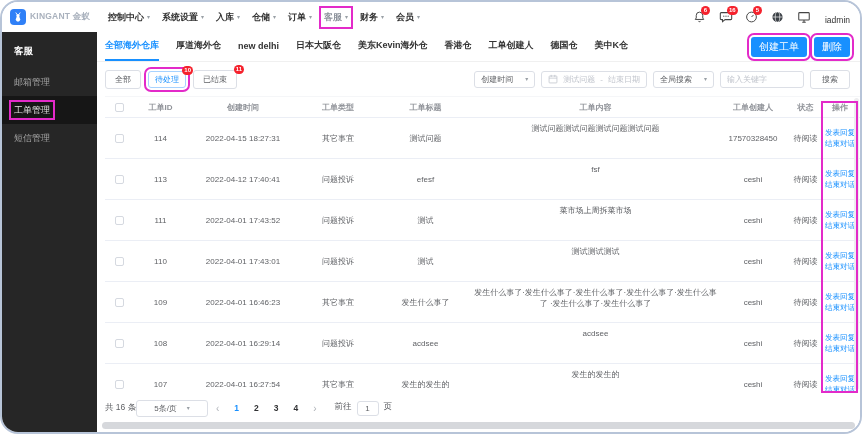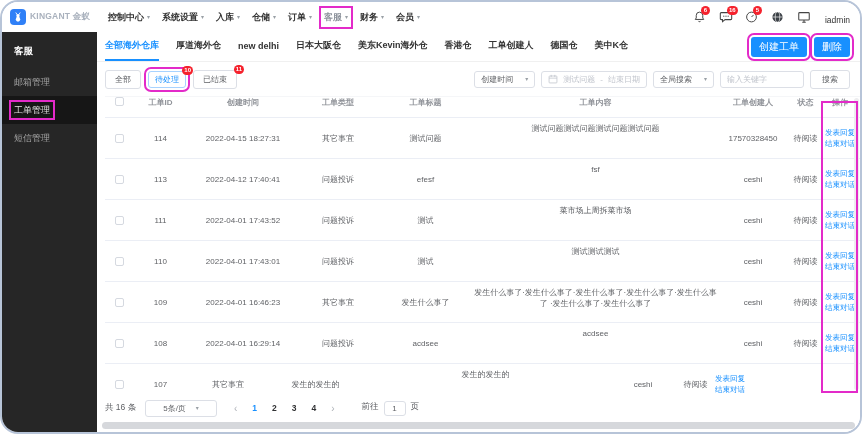--- a/index.html
+++ b/index.html
@@ -60,36 +60,36 @@
     font-size:8px;color:#606266;padding:0 6px;height:17px;cursor:pointer;white-space:nowrap;}
   .daterange{display:flex;align-items:center;gap:5px;border:1px solid #dcdfe6;
     border-radius:3px;padding:0 6px;height:17px;font-size:8px;color:#c0c4cc;white-space:nowrap;}
   .kw{border:1px solid #dcdfe6;border-radius:3px;font-size:8px;color:#606266;
     padding:0 6px;height:17px;width:84px;}
   .kw::placeholder{color:#c0c4cc;}
   .btn-search{font-size:8px;border:1px solid #dcdfe6;background:#fff;border-radius:3px;
     padding:3px 11px;color:#606266;cursor:pointer;}
   
   .table{padding-left:8px;display:flex;flex-direction:column;flex:1;overflow:hidden;}
-  .thead{display:flex;height:22px;align-items:flex-start;border-bottom:1px solid #ebeef5;
+  .thead{display:flex;height:22px;align-items:center;border-bottom:1px solid #ebeef5;
     border-top:1px solid #f5f6f8;flex-shrink:0;}
   .cell{flex:none;display:flex;align-items:center;justify-content:center;text-align:center;}
   .th{font-size:8px;color:#909399;font-weight:bold;}
   .w-check{width:28px;}.w-id{width:55px;}.w-created{width:110px;}.w-type{width:80px;}
   .w-title{width:95px;}.w-content{width:245px;}.w-creator{width:70px;}
   .w-status{width:35px;}.w-action{width:34px;}
   .tbody{flex:1;overflow:hidden;}
   .trow{display:flex;height:41px;border-bottom:1px solid #ebeef5;align-items:stretch;}
   .td{font-size:8px;color:#606266;}
   .content-cell{align-items:flex-start;padding-top:5px;line-height:11px;}
   .checkbox{width:9px;height:9px;border:1px solid #d5d9e0;border-radius:2px;background:#fff;cursor:pointer;}
   .actions-cell{flex-direction:column;gap:1px;justify-content:center;}
   .alink{color:var(--accent);font-size:7.5px;line-height:10px;text-decoration:none;cursor:pointer;white-space:nowrap;}
   
-  .pagination{height:26px;display:flex;align-items:center;gap:9px;padding:0 8px;
+  .pagination{height:26px;display:flex;align-items:center;padding:0 8px;
     font-size:8.5px;color:#606266;flex-shrink:0;}
   .pg-select{border:1px solid #dcdfe6;border-radius:3px;padding:2px 17px;font-size:8px;
     color:#606266;display:flex;gap:10px;align-items:center;cursor:pointer;white-space:nowrap;}
   .pg-pages{display:flex;gap:15px;align-items:center;margin-left:8px;}
   .pg-num{color:#303133;font-weight:bold;font-size:8.5px;cursor:pointer;}
   .pg-num.cur{color:var(--accent);}
   .pg-arrow{color:#aeb2b8;font-size:10px;cursor:pointer;}
   .pg-goto{display:flex;gap:5px;margin-left:18px;}
   .pg-input{width:22px;height:15px;border:1px solid #dcdfe6;border-radius:3px;
     text-align:center;font-size:8px;color:#606266;}
@@ -361,20 +361,21 @@
               <div class="cell w-action actions-cell">
                 <a class="alink">发表回复</a>
                 <a class="alink">结束对话</a>
               </div>
             </div>
             <div class="trow">
               <div class="cell w-check">
                 <div class="checkbox"></div>
               </div>
               <div class="cell td w-id">107</div>
+              <div class="cell td w-created">2022-04-01 16:27:54</div>
               <div class="cell td w-type">其它事宜</div>
               <div class="cell td w-title">发生的发生的</div>
               <div class="cell td w-content content-cell">发生的发生的</div>
               <div class="cell td w-creator">ceshi</div>
               <div class="cell td w-status">待阅读</div>
               <div class="cell w-action actions-cell">
                 <a class="alink">发表回复</a>
                 <a class="alink">结束对话</a>
               </div>
             </div>

